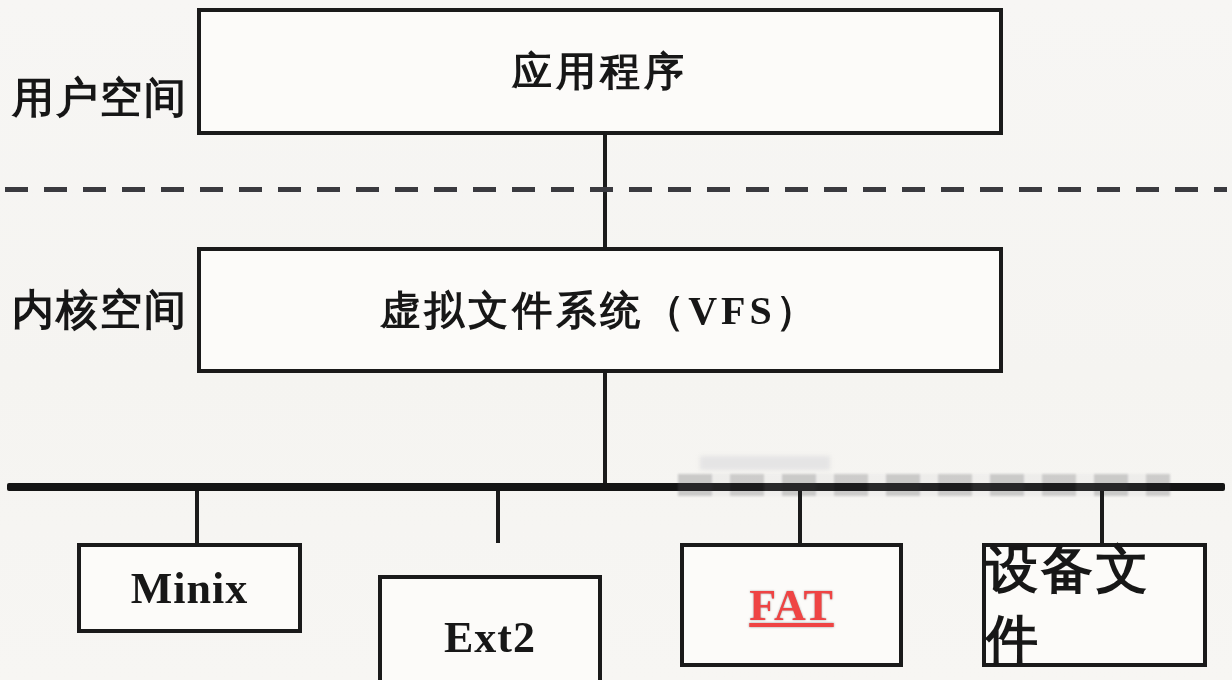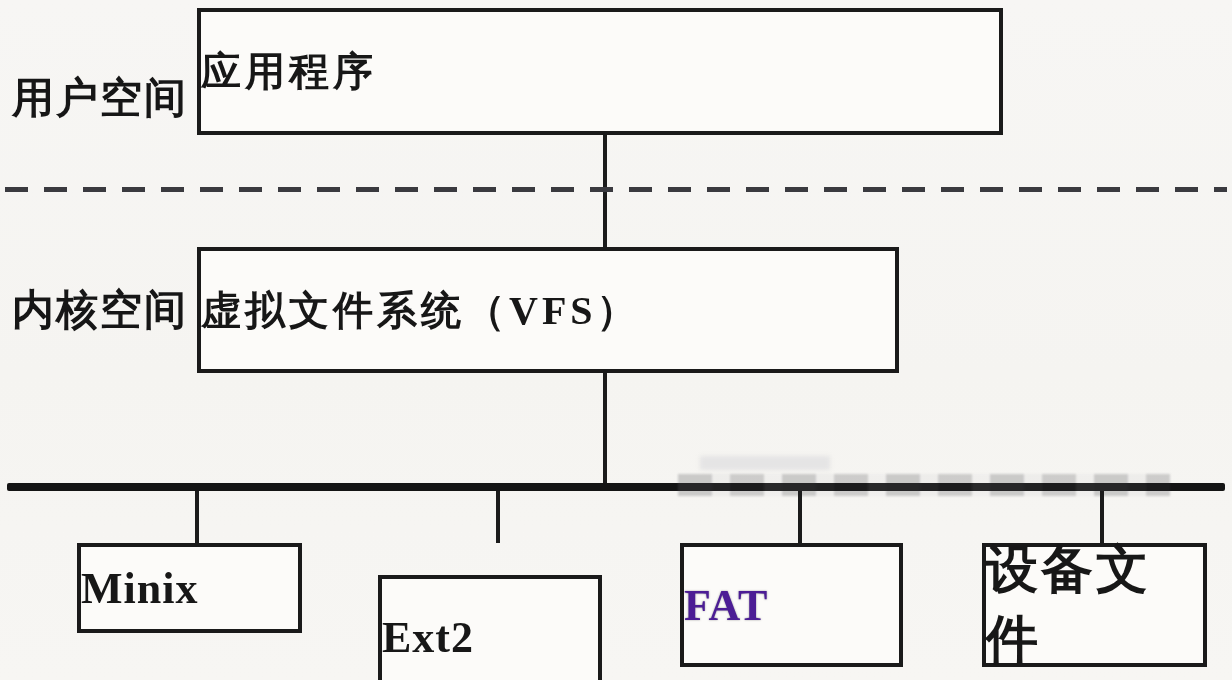--- a/index.html
+++ b/index.html
@@ -28,27 +28,27 @@
     letter-spacing: 2px;
     white-space: nowrap;
   }
   .node-box {
     position: absolute;
     box-sizing: border-box;
     border: 4px solid #1a1a1a;
     background: #fcfbf9;
     display: flex;
     align-items: center;
-    justify-content: flex-start;
+    justify-content: center;
     color: #171717;
   }
   .big-box { font-size: 40px; font-weight: 700; letter-spacing: 4px; }
   .fs-box  { font-size: 44px; font-weight: 600; letter-spacing: 1px; }
   .fs-box.cjk { font-size: 52px; font-weight: 700; letter-spacing: 3px; }
-  .degraded { color: #4c1d95; text-shadow: 0 0 2px rgba(70,70,75,.55); filter: blur(0.4px); }
+  .degraded { color: #ef4444; text-shadow: 0 0 2px rgba(70,70,75,.55); filter: blur(0.4px); text-decoration: underline; }
   .connector {
     position: absolute;
     width: 4px;
     background: #1b1b1b;
   }
   .dashed-divider {
     position: absolute;
     left: 5px;
     top: 187px;
     width: 1222px;
@@ -102,21 +102,21 @@
   <div class="side-label" style="top:286px;">内核空间</div>
 
   <div class="node-box big-box" style="left:197px; top:8px; width:806px; height:127px;">
     <span>应用程序</span>
   </div>
 
   <div class="connector" style="left:603px; top:135px; height:112px;"></div>
 
   <div class="dashed-divider"></div>
 
-  <div class="node-box big-box" style="left:197px; top:247px; width:702px; height:126px;">
+  <div class="node-box big-box" style="left:197px; top:247px; width:806px; height:126px;">
     <span>虚拟文件系统（VFS）</span>
   </div>
 
   <div class="connector" style="left:603px; top:373px; height:110px;"></div>
 
   <div class="bus-line"></div>
   <div class="bus-highlight"></div>
   <div class="bus-artifact"></div>
 
   <div class="connector" style="left:195px; top:491px; height:52px;"></div>

